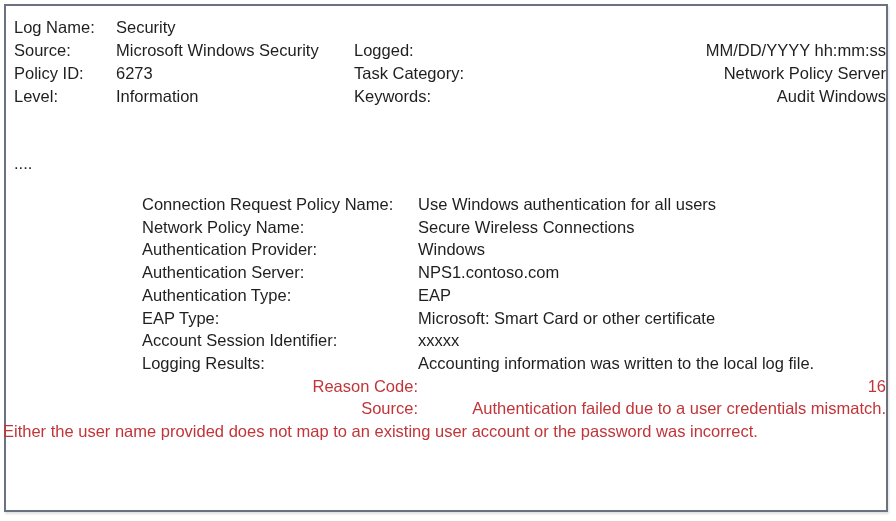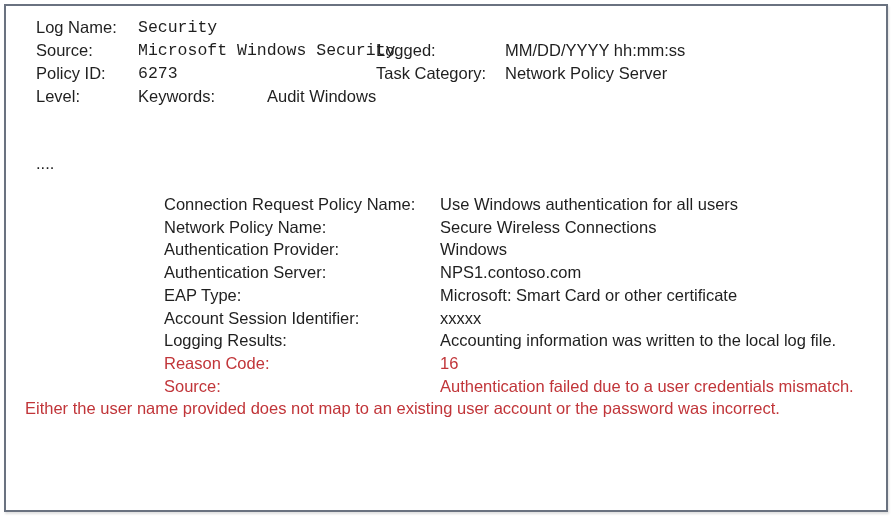--- a/index.html
+++ b/index.html
@@ -22,39 +22,39 @@
     position:absolute;
     left:4px; top:4px;
     width:884px; height:508px;
     border:2px solid var(--border);
     background:var(--background);
     box-shadow:1px 2px 2px rgba(0,0,0,0.12);
   }
   .content{
     position:absolute;
     inset:0;
-    padding:10px 0 0 30px;
+    padding:10px 0 0 8px;
     font-size:16.5px;
     line-height:23px;
     white-space:nowrap;
   }
   
   .h-row{ display:flex; }
   .h-label1{ width:102px; flex:none; }
-  .h-value1{ width:238px; flex:none;font-family:Liberation Mono, monospace; }
+  .h-value1{ width:238px; flex:none; }
   .h-label2{ width:129px; flex:none; }
-  .h-value2{ flex:1; }
+  .h-value2{ flex:1;text-align:right; }
   
   .sp22{ height:22px; }
   .sp18{ height:18px; }
   
   .d-row{ display:flex; padding-left:96px; line-height:22.7px; }
   .d-label{ width:276px; flex:none;margin-left:32px; }
   .d-value{ flex:1; }
-  .red{ color:var(--red); }
+  .red{ color:var(--red);text-align:right; }
   .footer-note{
     color:var(--red);
     margin-left:-11px;
     line-height:23px;
   }
 </style>
 </head>
 <body>
 
 <div class="frame">
@@ -74,20 +74,21 @@
         <span class="h-value2">MM/DD/YYYY hh:mm:ss</span>
       </div>
       <div class="h-row">
         <span class="h-label1">Policy ID:</span>
         <span class="h-value1">6273</span>
         <span class="h-label2">Task Category:</span>
         <span class="h-value2">Network Policy Server</span>
       </div>
       <div class="h-row">
         <span class="h-label1">Level:</span>
+        <span class="h-value1">Information</span>
         <span class="h-label2">Keywords:</span>
         <span class="h-value2">Audit Windows</span>
       </div>
     </div>
 
     <div class="sp22"></div>
     <div class="sp22"></div>
     <div>....</div>
     <div class="sp18"></div>
 
@@ -100,20 +101,24 @@
         <span class="d-label">Network Policy Name:</span>
         <span class="d-value">Secure Wireless Connections</span>
       </div>
       <div class="d-row">
         <span class="d-label">Authentication Provider:</span>
         <span class="d-value">Windows</span>
       </div>
       <div class="d-row">
         <span class="d-label">Authentication Server:</span>
         <span class="d-value">NPS1.contoso.com</span>
+      </div>
+      <div class="d-row">
+        <span class="d-label">Authentication Type:</span>
+        <span class="d-value">EAP</span>
       </div>
       <div class="d-row">
         <span class="d-label">EAP Type:</span>
         <span class="d-value">Microsoft: Smart Card or other certificate</span>
       </div>
       <div class="d-row">
         <span class="d-label">Account Session Identifier:</span>
         <span class="d-value">xxxxx</span>
       </div>
       <div class="d-row">

